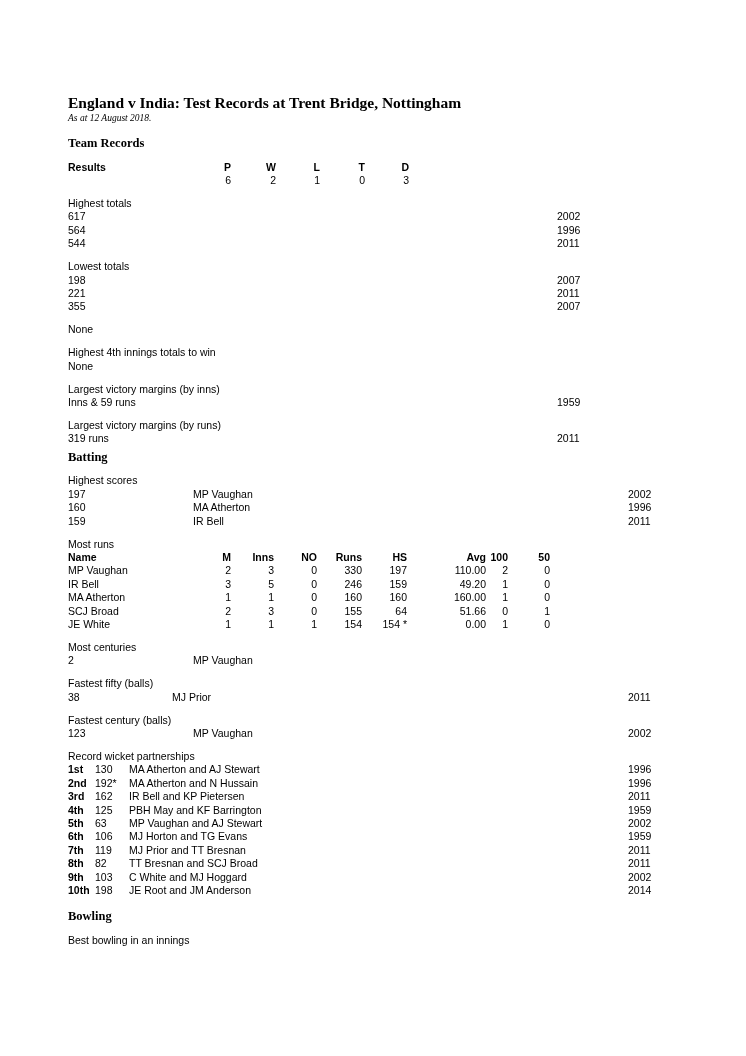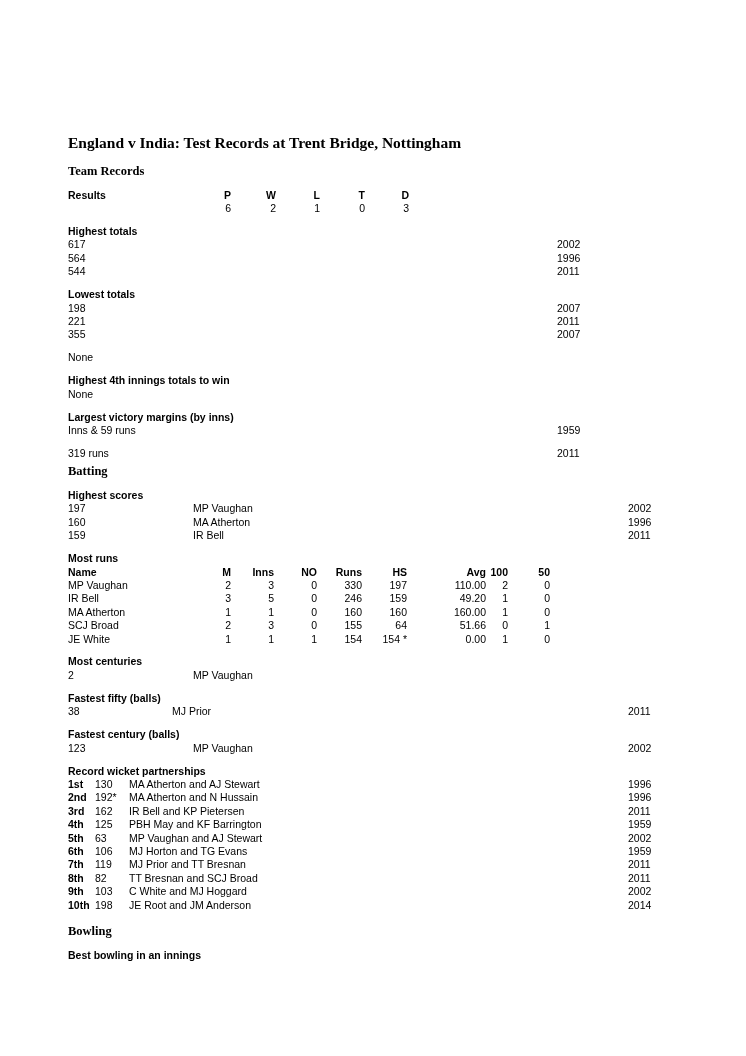--- a/index.html
+++ b/index.html
@@ -2,38 +2,38 @@
 <html><head>
 <meta charset="utf-8">
 <style>
   html,body{margin:0;padding:0;}
   body{
     width:746px;height:1056px;background:#ffffff;color:#000000;
     font-family:"Liberation Sans",sans-serif;font-size:10.5px;line-height:13.4px;
     overflow:hidden;
   }
   .page{position:relative;width:746px;height:1056px;background:#fff;}
-  .content{position:absolute;left:68px;top:0;width:660px;padding-top:94px;margin-top:40px;}
+  .content{position:absolute;left:68px;top:0;width:660px;padding-top:94px;}
 
   .title{
     font-family:"Liberation Serif",serif;font-size:15.5px;font-weight:bold;
     margin:0;line-height:18px;
   }
   .subtitle{
     font-family:"Liberation Serif",serif;font-style:italic;font-size:9.5px;
     line-height:12px;margin:0;
   }
   .sec{
     font-family:"Liberation Serif",serif;font-size:12.5px;font-weight:bold;
     line-height:15px;margin:12px 0 0 0;
   }
   .sec.tight{margin-top:10px;}
   .block{margin-top:9.6px;}
   .row{position:relative;height:13.4px;white-space:nowrap;}
-  .subhead{font-weight:bold;}
+  .subhead{font-weight:normal;}
   .bold{font-weight:bold;}
   .abs{position:absolute;top:0;}
   
   .c-val{left:0;}
   .c-name{left:125px;}
   .c-name-f50{left:104px;}
   .c-year-team{left:489px;}
   .c-year-bat{left:560px;}
   
   .nc{position:absolute;top:0;width:40px;text-align:right;}
@@ -47,20 +47,21 @@
   .p-runs{left:27px;}
   .p-pair{left:61px;}
 </style>
 </head>
 <body>
 
 <div class="page">
   <div class="content">
 
     <h1 class="title">England v India: Test Records at Trent Bridge, Nottingham</h1>
+    <div class="subtitle">As at 12 August 2018.</div>
 
     <h2 class="sec">Team Records</h2>
 
     <div class="block">
       <div class="row">
         <span class="abs c-val bold">Results</span>
         <span class="nc n0 bold">P</span>
         <span class="nc n1 bold">W</span>
         <span class="nc n2 bold">L</span>
         <span class="nc n3 bold">T</span>
@@ -118,20 +119,21 @@
 
     <div class="block">
       <div class="row subhead">Largest victory margins (by inns)</div>
       <div class="row">
         <span class="abs c-val">Inns &amp; 59 runs</span>
         <span class="abs c-year-team">1959</span>
       </div>
     </div>
 
     <div class="block">
+      <div class="row subhead">Largest victory margins (by runs)</div>
       <div class="row">
         <span class="abs c-val">319 runs</span>
         <span class="abs c-year-team">2011</span>
       </div>
     </div>
 
     <h2 class="sec tight" style="margin-top:4px;">Batting</h2>
 
     <div class="block">
       <div class="row subhead">Highest scores</div>

